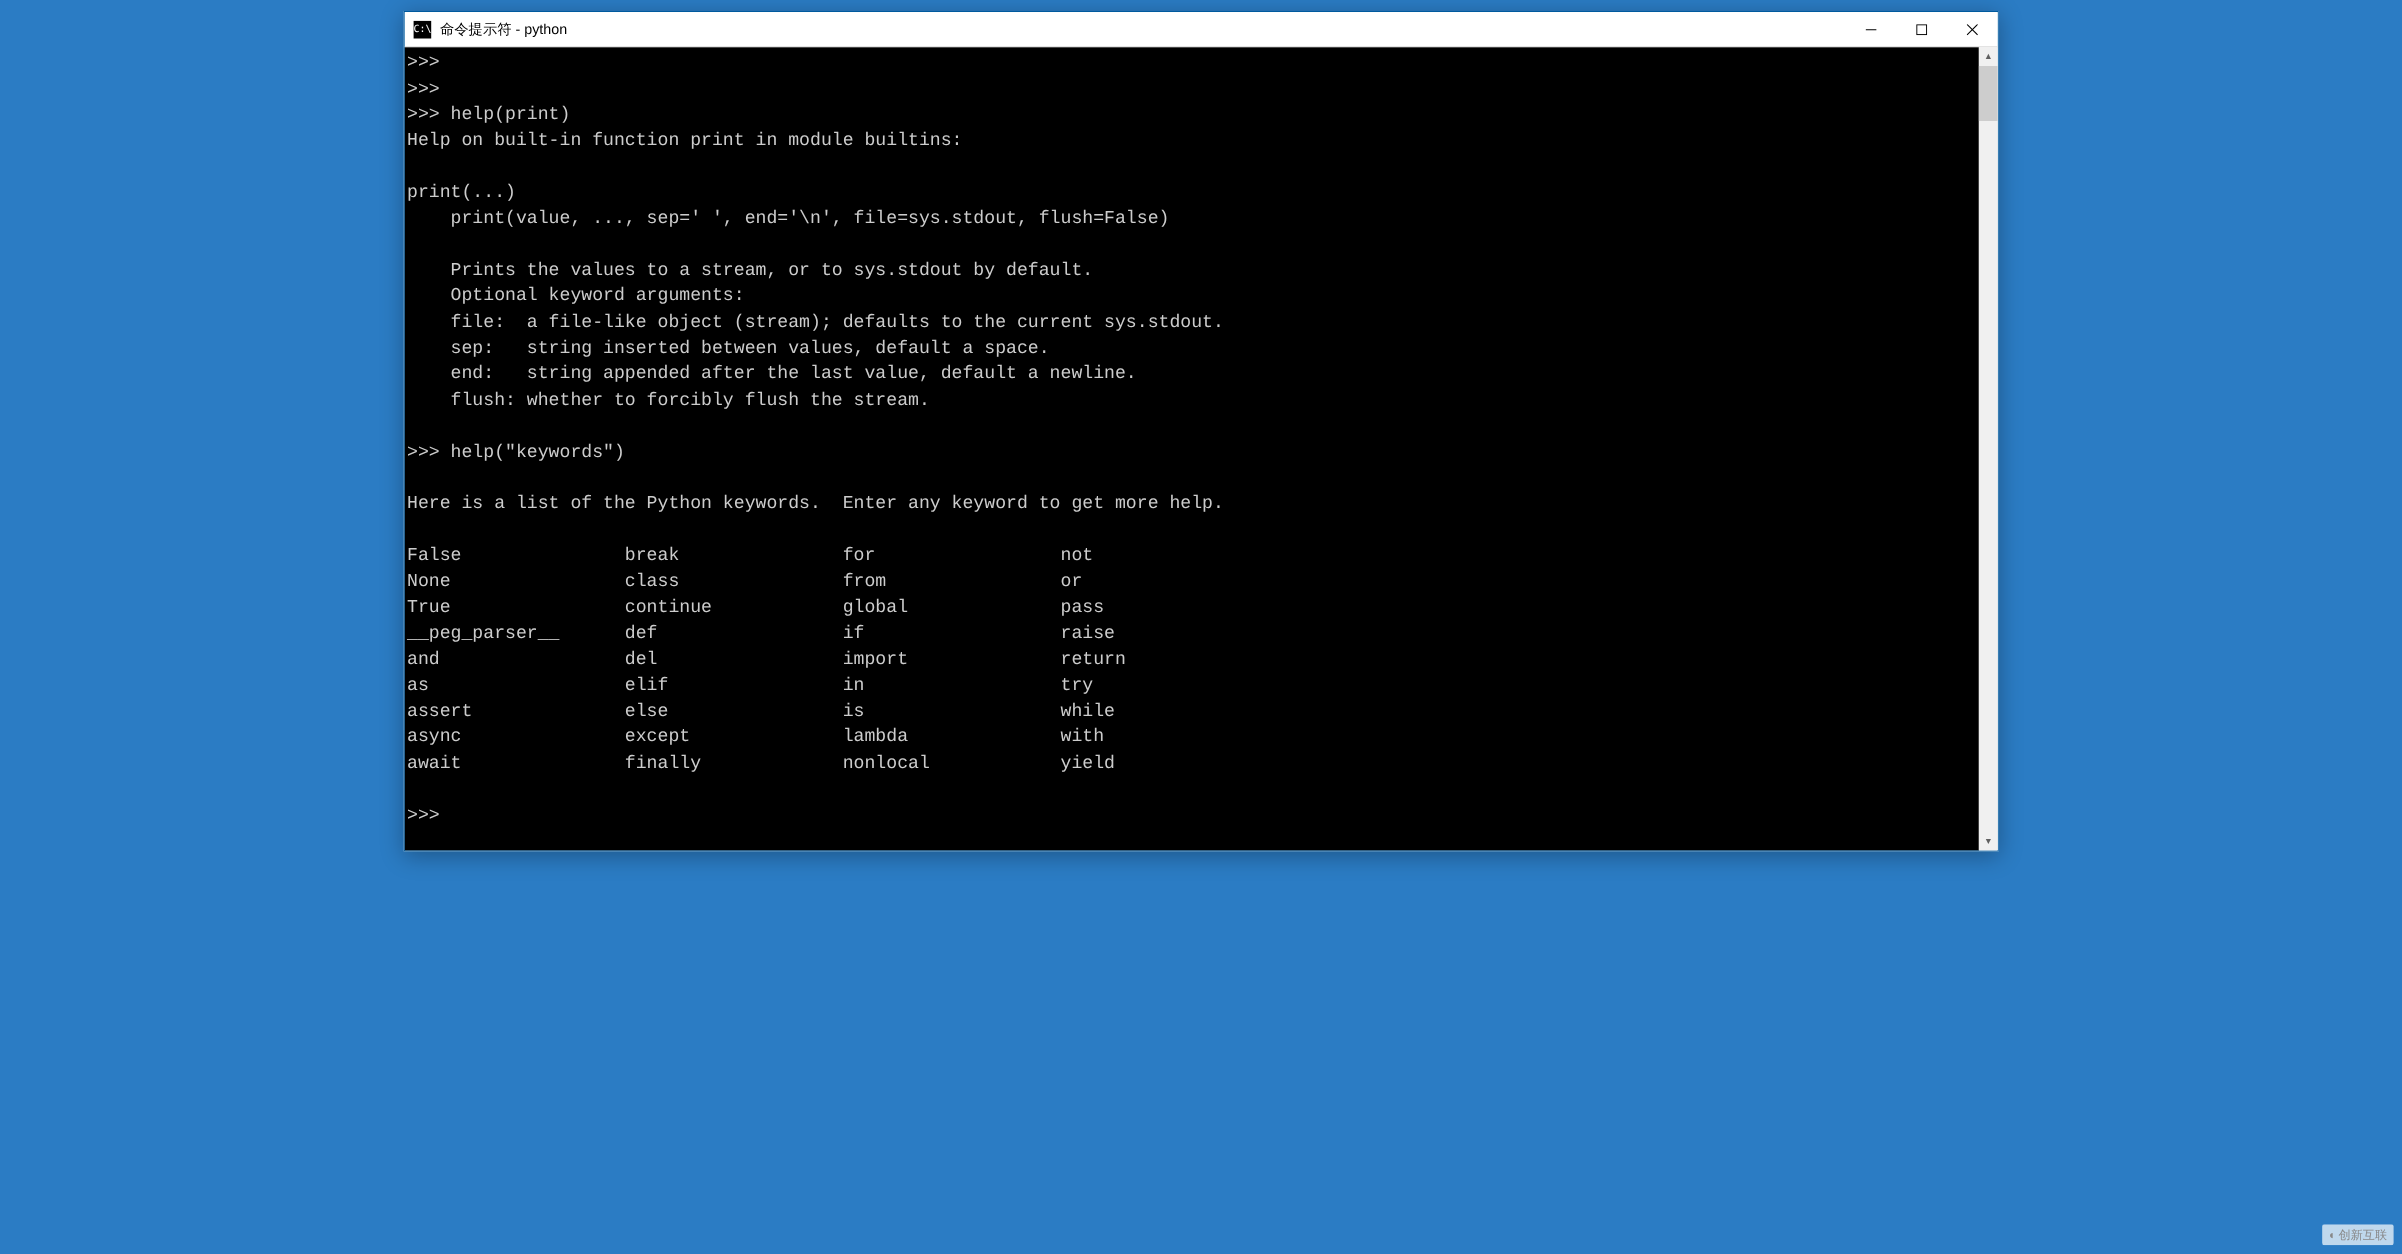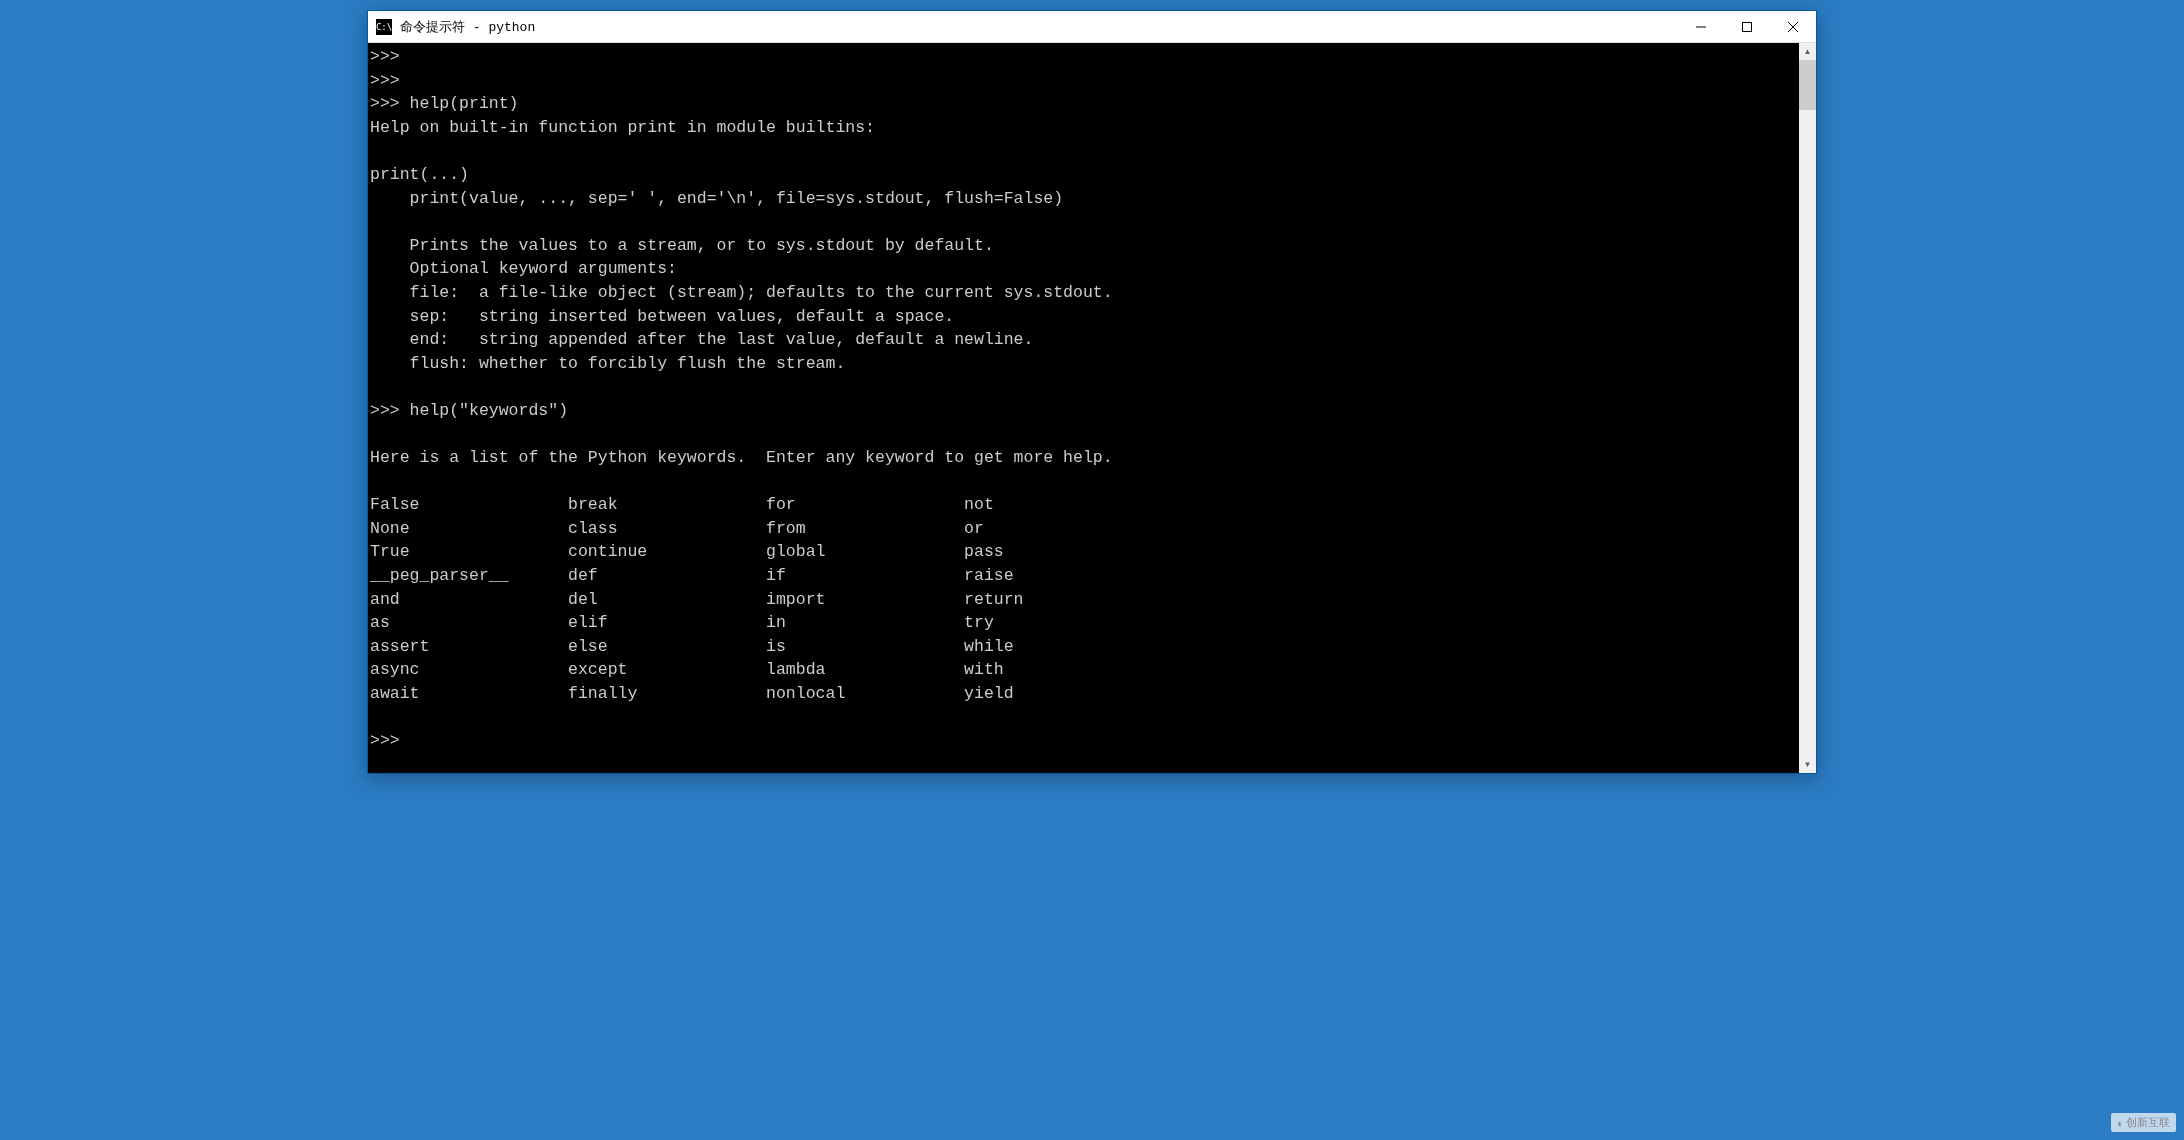--- a/index.html
+++ b/index.html
@@ -40,21 +40,20 @@
       align-items: center;
       justify-content: center;
       font-size: 9px;
       color: #fff;
       font-family: monospace;
     }
     .titlebar-title {
       font-size: 13px;
       color: #000;
       flex: 1;
-      font-family: Liberation Mono, monospace;
     }
     .window-controls {
       display: flex;
       height: 100%;
     }
     .win-btn {
       width: 46px;
       height: 100%;
       display: flex;
       align-items: center;

